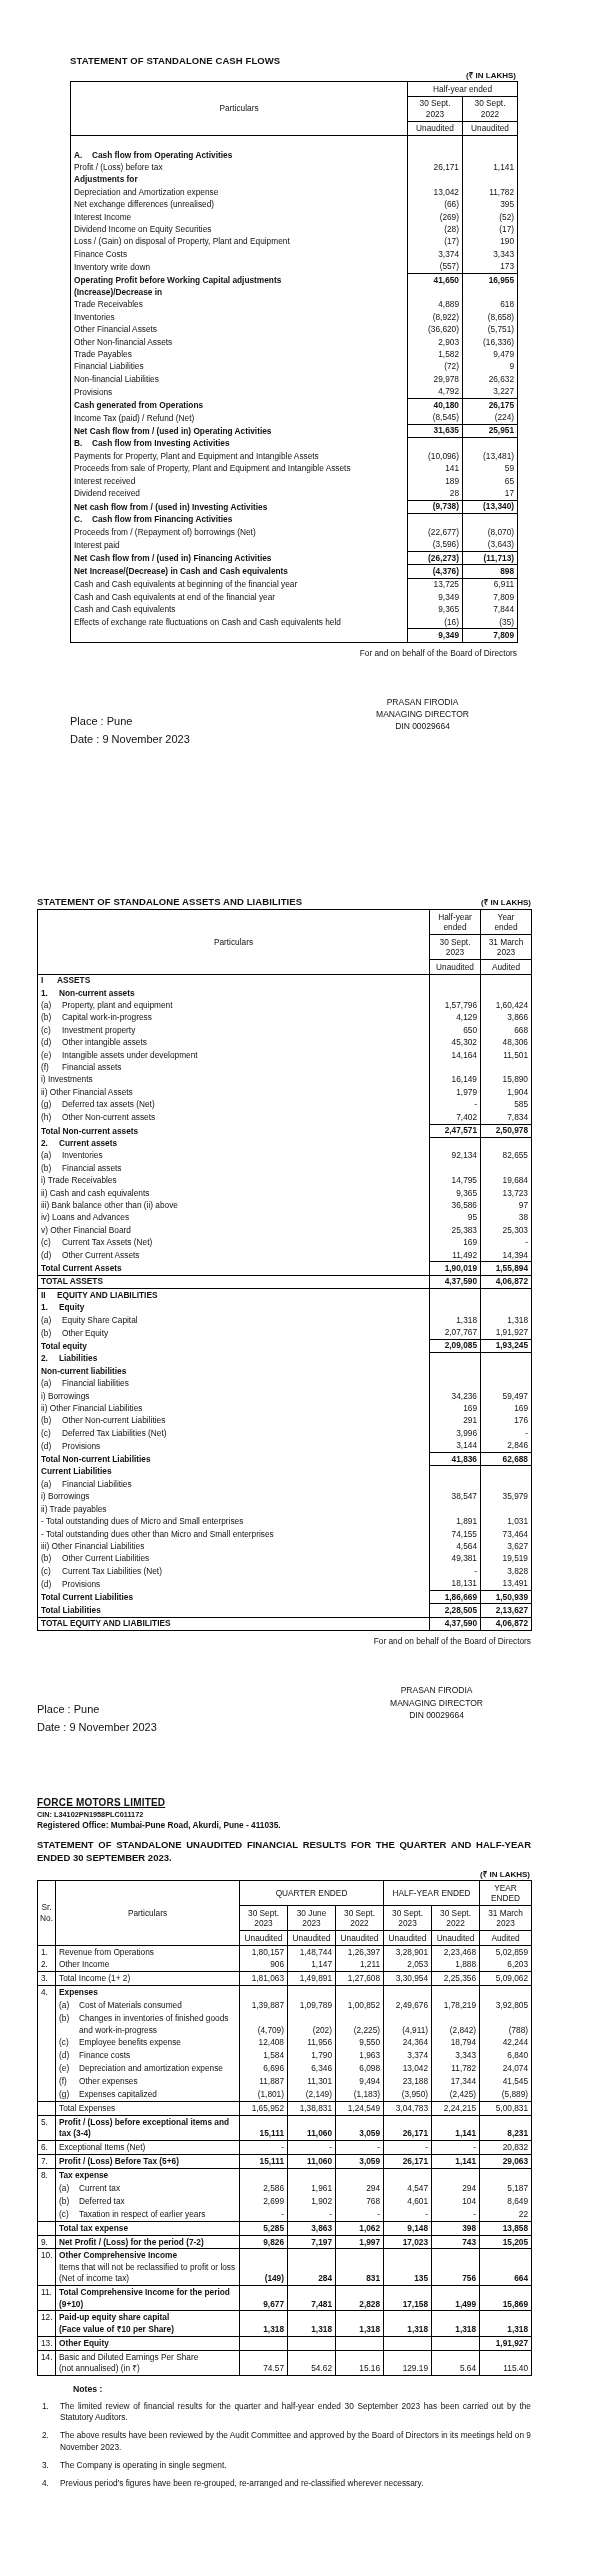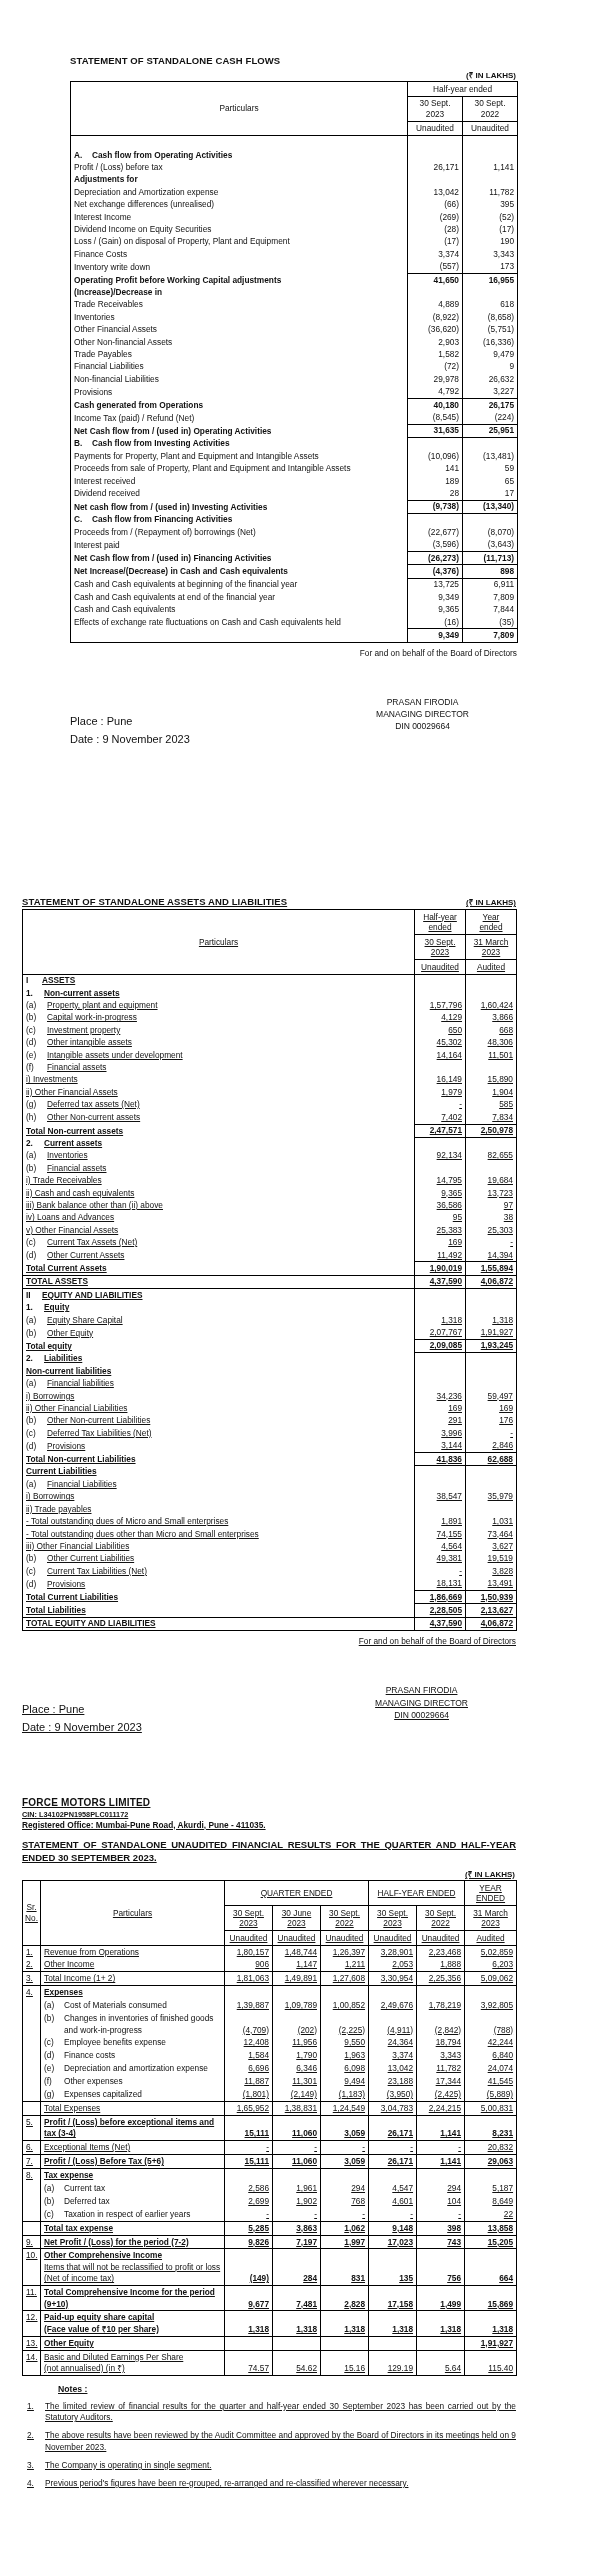--- a/index.html
+++ b/index.html
@@ -1,19 +1,19 @@
 <!DOCTYPE html>
 <html><head>
 <meta charset="utf-8">
 <style>
   html,body{margin:0;padding:0;}
   body{background:#ffffff;width:603px;font-family:"Liberation Sans",sans-serif;color:#111;}
   .page{width:603px;height:2560px;background:#fff;overflow:hidden;position:relative;}
   .sec1{margin:55px 86px 0 70px;width:447px;}
-  .sec23{margin-left:22px;width:494px;text-decoration:underline;}
+  .sec23{margin-left:37px;width:494px;}
   .sec2{margin-top:148px;}
   .sec3{margin-top:60px;}
   .stmt-title{font-weight:bold;font-size:9.5px;letter-spacing:0.1px;}
   .curr{font-weight:bold;font-size:8px;text-align:right;margin:3px 1px 1px 0;}
   table{border-collapse:collapse;table-layout:fixed;width:100%;}
   .fin{border:1.5px solid #000;font-size:8.3px;}
   .fin td{padding:0.5px 3px;vertical-align:bottom;line-height:11.4px;overflow:hidden;}
   .fin .h{text-align:center;vertical-align:middle;border:1px solid #000;white-space:pre-line;line-height:10.5px;padding:1.5px 2px;font-weight:normal;}
   .v{border-left:1px solid #000;text-align:right;white-space:nowrap;}
   .b{font-weight:bold;}
@@ -422,21 +422,21 @@
             <td class="pl62">iii) Bank balance other than (ii) above</td>
             <td class="v">36,586</td>
             <td class="v">97</td>
           </tr>
           <tr>
             <td class="pl62">iv) Loans and Advances</td>
             <td class="v">95</td>
             <td class="v">38</td>
           </tr>
           <tr>
-            <td class="pl62">v) Other Financial Assets</td>
+            <td class="pl62">v) Other Financial Board</td>
             <td class="v">25,383</td>
             <td class="v">25,303</td>
           </tr>
           <tr>
             <td class="pl34"><span class="m3">(c)</span>Current Tax Assets (Net)</td>
             <td class="v">169</td>
             <td class="v">-</td>
           </tr>
           <tr>
             <td class="pl34"><span class="m3">(d)</span>Other Current Assets</td>

